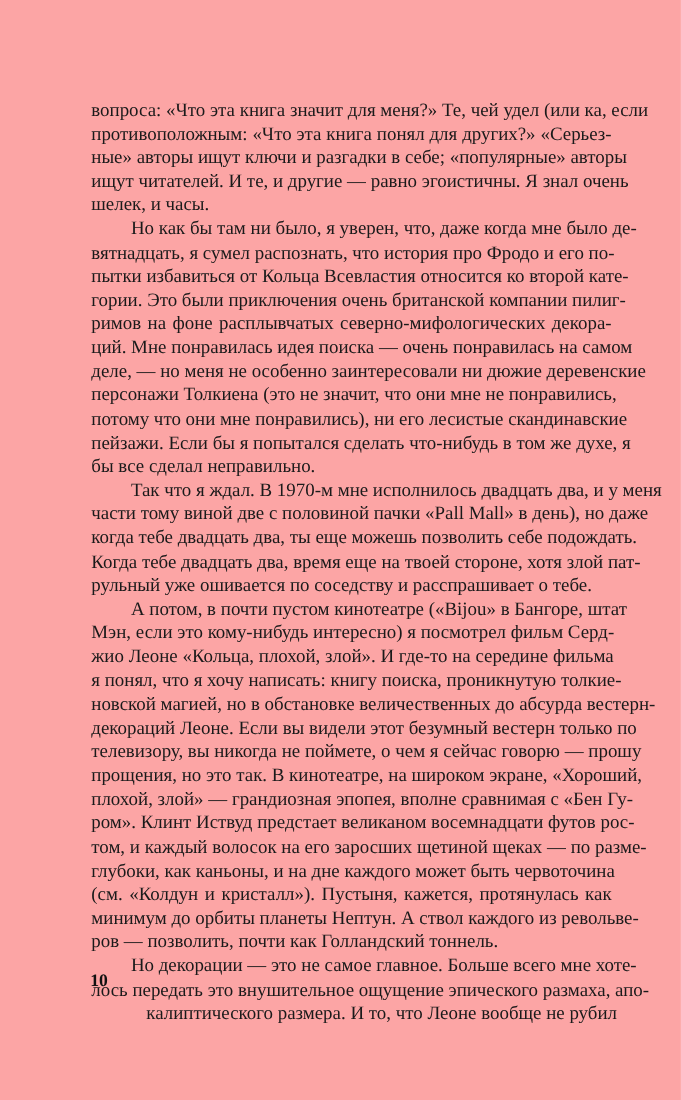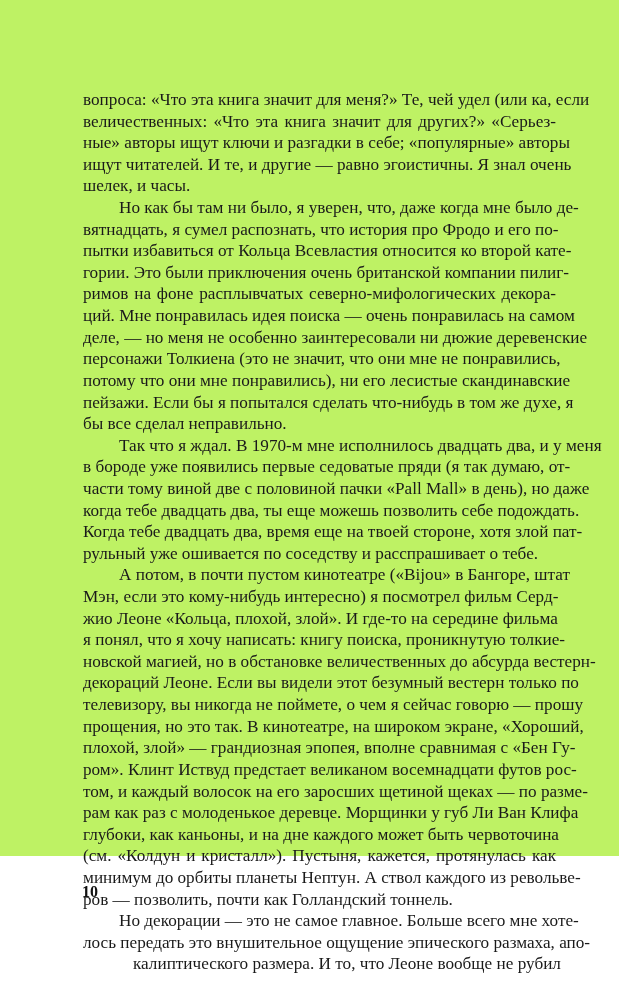--- a/index.html
+++ b/index.html
@@ -1,18 +1,18 @@
 <!DOCTYPE html>
 <html><head>
 <meta charset="utf-8">
 <style>
   html, body { margin: 0; padding: 0; background: #ffffff; }
   body { width: 619px; height: 1000px; position: relative; overflow: hidden; }
   .page {
-    position: absolute; left: 0; top: 0; width: 619px; height: 856px; background: #bef264;
+    position: absolute; left: 0; top: 0; width: 619px; height: 1000px; background: #fca5a5;
   }
   .text-block {
     position: absolute; left: 83px; top: 89px; width: 473px;
     font-family: "Liberation Serif", "DejaVu Serif", serif;
     font-size: 17.2px; line-height: 21.62px; color: #1a1a1a;
   }
   .line { display: block; white-space: nowrap; text-align: justify; text-align-last: justify; height: 21.62px; overflow: visible; }
   .line.last { text-align-last: left; }
   .line.indent { text-indent: 36px; }
   .line.narrow { margin-left: 50px; width: 423px; }
@@ -21,53 +21,51 @@
     font-family: "Liberation Serif", "DejaVu Serif", serif;
     font-weight: bold; font-size: 16px; color: #111;
   }
 </style>
 </head>
 <body>
 
 <div class="page">
   <div class="text-block" id="text-block">
       <span class="line">вопроса: «Что эта книга значит для меня?» Те, чей удел (или ка, если</span>
-      <span class="line">величественных: «Что эта книга значит для других?» «Серьез-</span>
+      <span class="line">противоположным: «Что эта книга понял для других?» «Серьез-</span>
       <span class="line">ные» авторы ищут ключи и разгадки в себе; «популярные» авторы</span>
       <span class="line">ищут читателей. И те, и другие — равно эгоистичны. Я знал очень</span>
       <span class="line last">шелек, и часы.</span>
       <span class="line indent">Но как бы там ни было, я уверен, что, даже когда мне было де-</span>
       <span class="line">вятнадцать, я сумел распознать, что история про Фродо и его по-</span>
       <span class="line">пытки избавиться от Кольца Всевластия относится ко второй кате-</span>
       <span class="line">гории. Это были приключения очень британской компании пилиг-</span>
       <span class="line">римов на фоне расплывчатых северно-мифологических декора-</span>
       <span class="line">ций. Мне понравилась идея поиска — очень понравилась на самом</span>
       <span class="line">деле, — но меня не особенно заинтересовали ни дюжие деревенские</span>
       <span class="line">персонажи Толкиена (это не значит, что они мне не понравились,</span>
       <span class="line">потому что они мне понравились), ни его лесистые скандинавские</span>
       <span class="line">пейзажи. Если бы я попытался сделать что-нибудь в том же духе, я</span>
       <span class="line last">бы все сделал неправильно.</span>
       <span class="line indent">Так что я ждал. В 1970-м мне исполнилось двадцать два, и у меня</span>
-      <span class="line">в бороде уже появились первые седоватые пряди (я так думаю, от-</span>
       <span class="line">части тому виной две с половиной пачки «Pall Mall» в день), но даже</span>
       <span class="line">когда тебе двадцать два, ты еще можешь позволить себе подождать.</span>
       <span class="line">Когда тебе двадцать два, время еще на твоей стороне, хотя злой пат-</span>
       <span class="line last">рульный уже ошивается по соседству и расспрашивает о тебе.</span>
       <span class="line indent">А потом, в почти пустом кинотеатре («Bijou» в Бангоре, штат</span>
       <span class="line">Мэн, если это кому-нибудь интересно) я посмотрел фильм Серд-</span>
       <span class="line">жио Леоне «Кольца, плохой, злой». И где-то на середине фильма</span>
       <span class="line">я понял, что я хочу написать: книгу поиска, проникнутую толкие-</span>
       <span class="line">новской магией, но в обстановке величественных до абсурда вестерн-</span>
       <span class="line">декораций Леоне. Если вы видели этот безумный вестерн только по</span>
       <span class="line">телевизору, вы никогда не поймете, о чем я сейчас говорю — прошу</span>
       <span class="line">прощения, но это так. В кинотеатре, на широком экране, «Хороший,</span>
       <span class="line">плохой, злой» — грандиозная эпопея, вполне сравнимая с «Бен Гу-</span>
       <span class="line">ром». Клинт Иствуд предстает великаном восемнадцати футов рос-</span>
       <span class="line">том, и каждый волосок на его заросших щетиной щеках — по разме-</span>
-      <span class="line">рам как раз с молоденькое деревце. Морщинки у губ Ли Ван Клифа</span>
       <span class="line">глубоки, как каньоны, и на дне каждого может быть червоточина</span>
       <span class="line">(см. «Колдун и кристалл»). Пустыня, кажется, протянулась как</span>
       <span class="line">минимум до орбиты планеты Нептун. А ствол каждого из револьве-</span>
       <span class="line last">ров — позволить, почти как Голландский тоннель.</span>
       <span class="line indent">Но декорации — это не самое главное. Больше всего мне хоте-</span>
       <span class="line">лось передать это внушительное ощущение эпического размаха, апо-</span>
       <span class="line narrow">калиптического размера. И то, что Леоне вообще не рубил</span>
     </div>
   <div class="page-number">10</div>
 </div>

